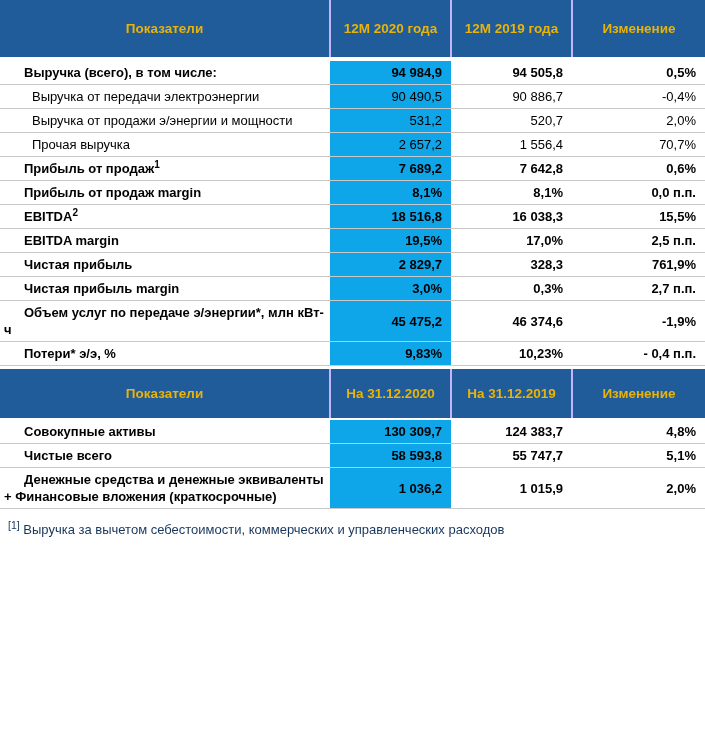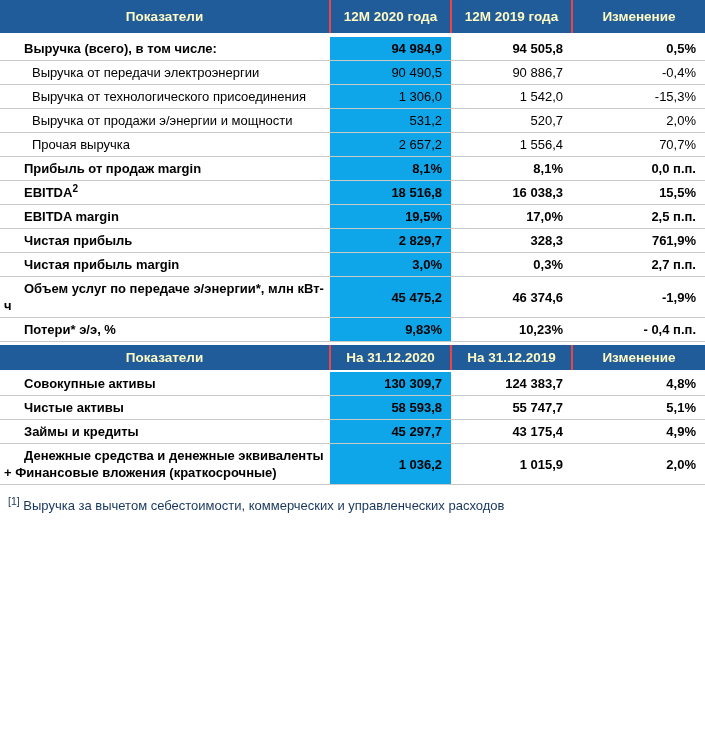--- a/index.html
+++ b/index.html
@@ -1,19 +1,19 @@
 <!DOCTYPE html>
 <html><head>
 <meta charset="utf-8">
 <style>
   html,body{margin:0;padding:0;background:#fff;}
   body{width:705px;font-family:"Liberation Sans",sans-serif;color:#000;}
   table{border-collapse:collapse;table-layout:fixed;width:705px;font-size:13px;}
-  th{background:#1F5C99;color:#fef9c3;font-weight:bold;font-size:13.5px;text-align:center;vertical-align:middle;padding:0 2px;}
-  th + th{border-left:2px solid #ef4444;}
+  th{background:#1F5C99;color:#eab308;font-weight:bold;font-size:13.5px;text-align:center;vertical-align:middle;padding:12px 2px;}
+  th + th{border-left:2px solid #c4b5fd;}
   #t1 th{height:33px;border-bottom:4px solid #fff;}
   #t2 th{height:25px;border-top:3px solid #fff;border-bottom:2px solid #fff;}
   td{border-bottom:1px solid #C9C9C9;padding:3px 9px 3px 4px;line-height:17px;vertical-align:middle;}
   td.label{text-align:left;padding-right:2px;}
   td.main{text-indent:20px;}
   td.sub{text-indent:28px;}
   td.num{text-align:right;}
   td.shade{background:#0ea5e9;}
   tr.bold td{font-weight:bold;}
   sup{font-size:10px;line-height:0;}
@@ -48,36 +48,36 @@
         <td class="num">94 505,8</td>
         <td class="num">0,5%</td>
       </tr>
       <tr>
         <td class="label sub">Выручка от передачи электроэнергии</td>
         <td class="num shade">90 490,5</td>
         <td class="num">90 886,7</td>
         <td class="num">-0,4%</td>
       </tr>
       <tr>
-        <td class="label sub">Выручка от технологического присоединения</td>
-        <td class="num shade">1 306,0</td>
-        <td class="num">1 542,0</td>
-        <td class="num">-15,3%</td>
-      </tr>
-      <tr>
         <td class="label sub">Выручка от продажи э/энергии и мощности</td>
         <td class="num shade">531,2</td>
         <td class="num">520,7</td>
         <td class="num">2,0%</td>
       </tr>
       <tr>
         <td class="label sub">Прочая выручка</td>
         <td class="num shade">2 657,2</td>
         <td class="num">1 556,4</td>
         <td class="num">70,7%</td>
+      </tr>
+      <tr class="bold">
+        <td class="label main">Прибыль от продаж<sup>1</sup></td>
+        <td class="num shade">7 689,2</td>
+        <td class="num">7 642,8</td>
+        <td class="num">0,6%</td>
       </tr>
       <tr class="bold">
         <td class="label main">Прибыль от продаж margin</td>
         <td class="num shade">8,1%</td>
         <td class="num">8,1%</td>
         <td class="num">0,0 п.п.</td>
       </tr>
       <tr class="bold">
         <td class="label main">EBITDA<sup>2</sup></td>
         <td class="num shade">18 516,8</td>
@@ -133,30 +133,24 @@
       </tr>
     </thead>
   <tbody>
       <tr class="bold">
         <td class="label main">Совокупные активы</td>
         <td class="num shade">130 309,7</td>
         <td class="num">124 383,7</td>
         <td class="num">4,8%</td>
       </tr>
       <tr class="bold">
-        <td class="label main">Чистые активы</td>
+        <td class="label main">Чистые всего</td>
         <td class="num shade">58 593,8</td>
         <td class="num">55 747,7</td>
         <td class="num">5,1%</td>
-      </tr>
-      <tr class="bold">
-        <td class="label main">Займы и кредиты</td>
-        <td class="num shade">45 297,7</td>
-        <td class="num">43 175,4</td>
-        <td class="num">4,9%</td>
       </tr>
       <tr class="bold">
         <td class="label main">Денежные средства и денежные эквиваленты + Финансовые вложения (краткосрочные)</td>
         <td class="num shade">1 036,2</td>
         <td class="num">1 015,9</td>
         <td class="num">2,0%</td>
       </tr>
     </tbody>
 </table>
 

